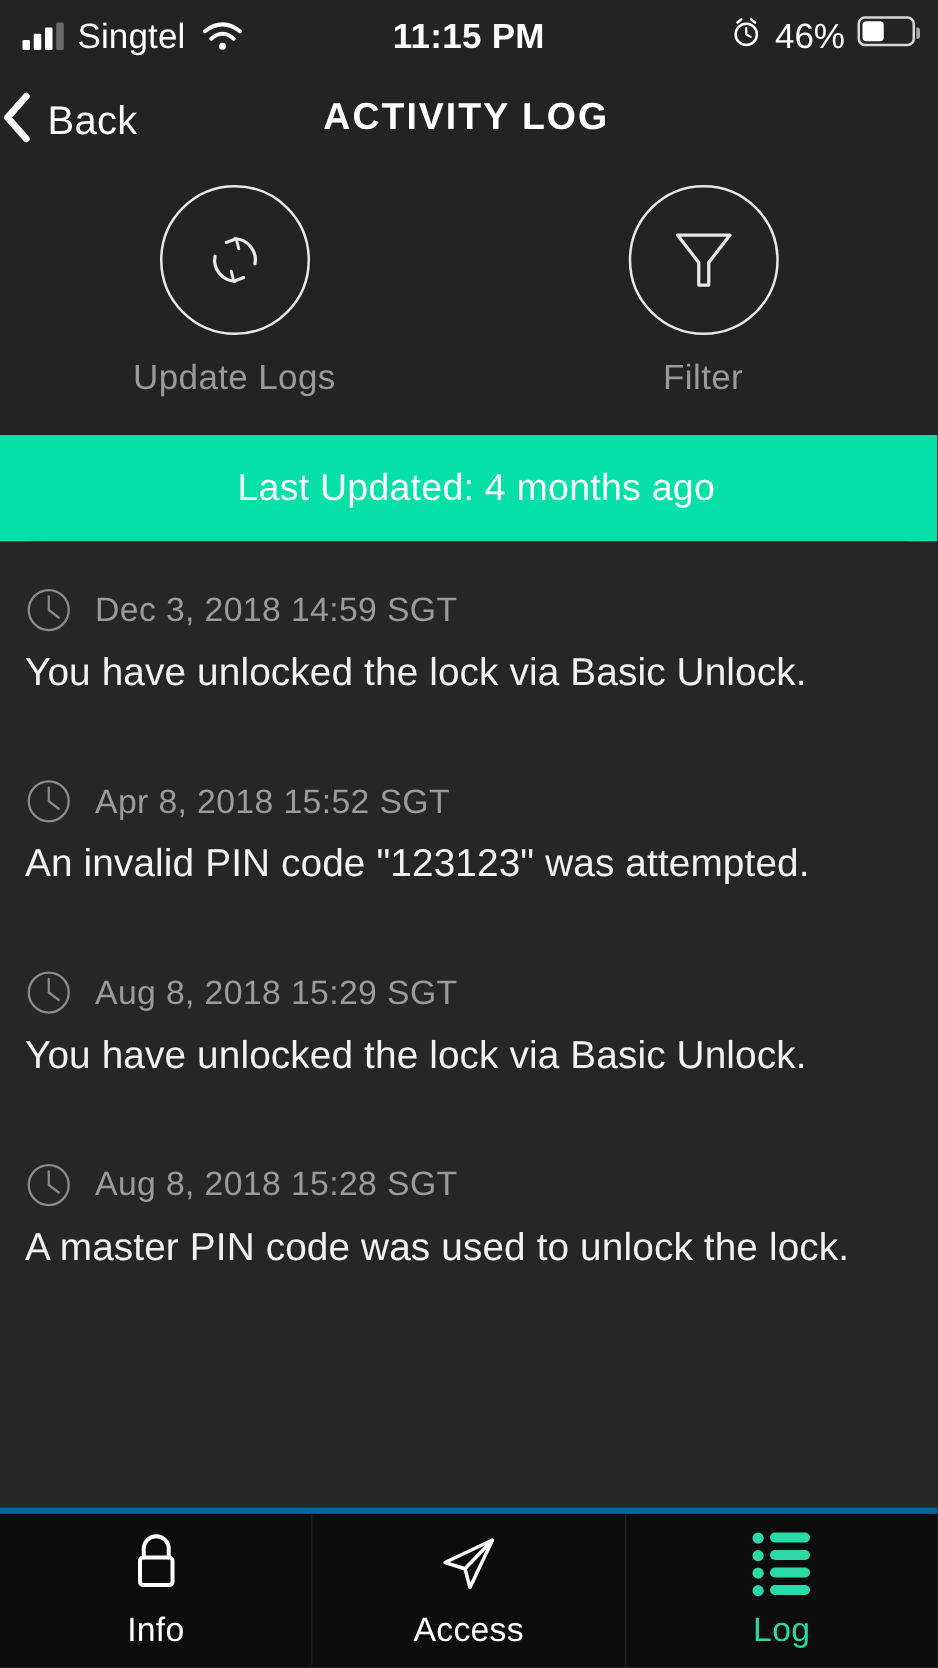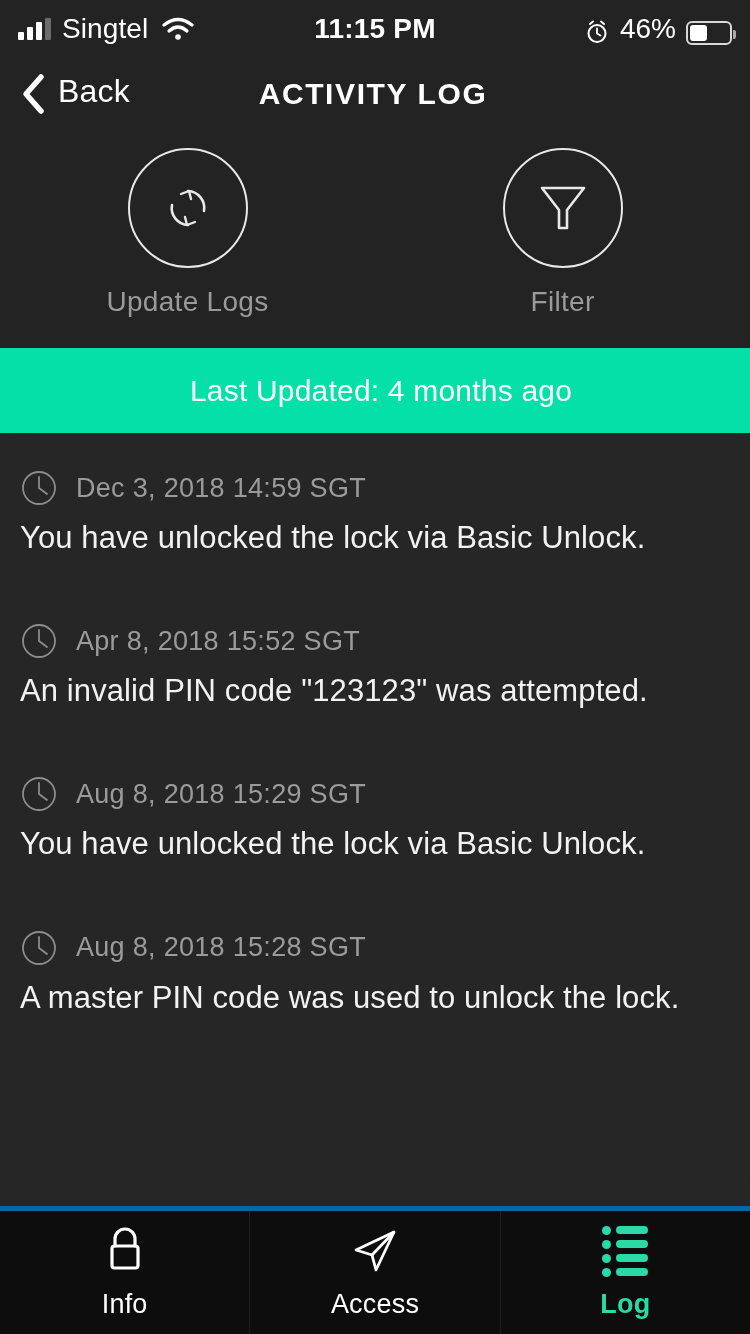--- a/index.html
+++ b/index.html
@@ -67,21 +67,21 @@
     color: #ffffff;
     font-size: 28px;
     font-weight: 700;
     letter-spacing: 0.2px;
     pointer-events: none;
   }
 
   .status-right {
     margin-left: auto;
     display: flex;
-    align-items: flex-end;
+    align-items: flex-start;
     gap: 10px;
     z-index: 2;
   }
   .battery-pct {
     color: #ffffff;
     font-size: 28px;
   }
   .battery-shape {
     position: relative;
     width: 46px;
@@ -113,23 +113,23 @@
   .nav-bar {
     height: 72px;
     background: #232323;
     display: flex;
     align-items: center;
     position: relative;
     flex: 0 0 auto;
   }
   .back-button {
     display: flex;
-    align-items: flex-start;
+    align-items: flex-end;
     gap: 12px;
-    padding-left: 20px;
+    padding-left: 0;
     cursor: pointer;
     z-index: 3;
   }
   .back-label {
     color: #ffffff;
     font-size: 32px;
     letter-spacing: 0.2px;
   }
   .nav-title {
     position: absolute;
@@ -232,21 +232,21 @@
   .tab-item {
     flex: 1;
     display: flex;
     flex-direction: column;
     align-items: center;
     justify-content: center;
     gap: 12px;
     cursor: pointer;
     border-right: 1px solid #1f1f1f;
   }
-  .tab-item:last-child { border-right: none; font-weight: bold; }
+  .tab-item:last-child { border-right: none; }
   .tab-label {
     font-size: 27px;
     color: #ffffff;
     letter-spacing: 0.2px;
   }
   .tab-item.active .tab-label { color: #2BD9A6; }
   .tab-icon { height: 52px; display: flex; align-items: center; justify-content: center; }
 
   
   .list-icon-rows { display: flex; flex-direction: column; gap: 5px; }

